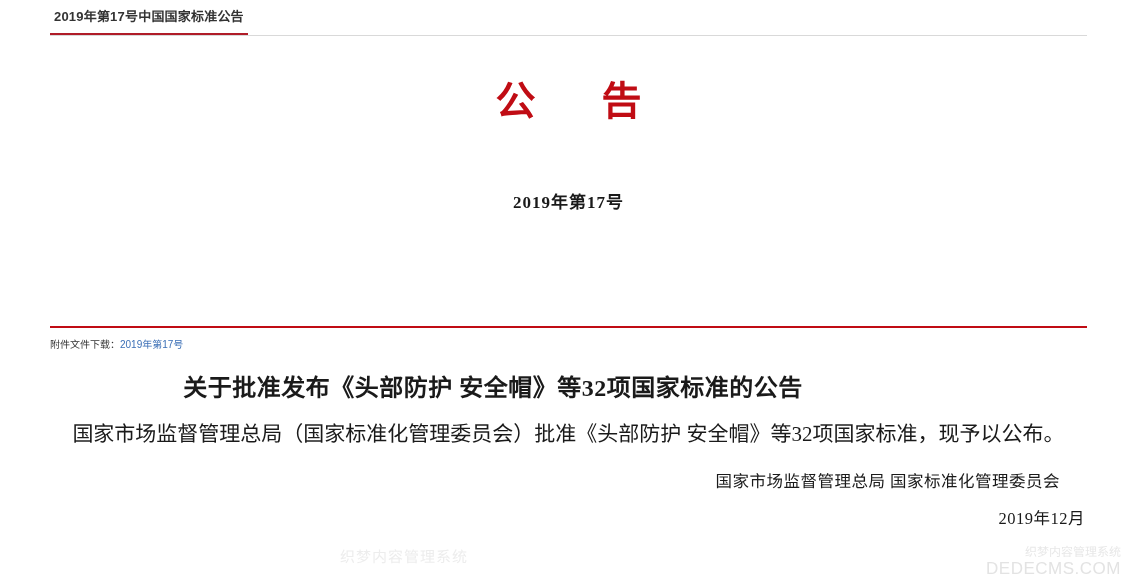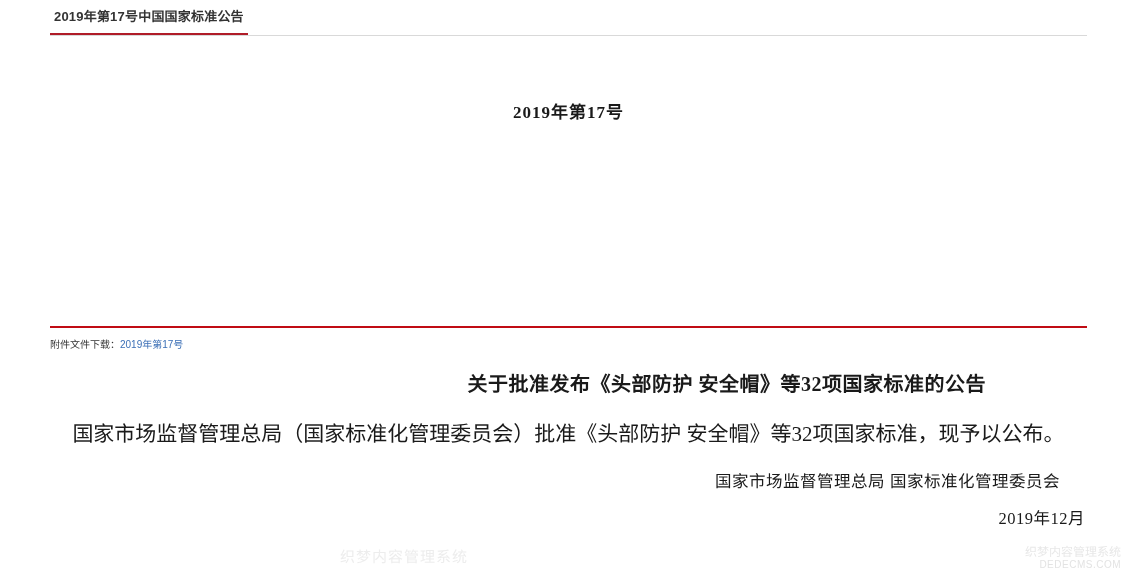--- a/index.html
+++ b/index.html
@@ -112,24 +112,24 @@
     color: #3b6fb6;
     text-decoration: none;
     cursor: pointer;
   }
 
   .announce-title {
     position: absolute;
     left: 0;
     top: 368px;
     width: 986px;
-    text-align: right;
-    font-family: "Liberation Serif", "DejaVu Serif", serif;
-    font-weight: bold;
-    font-size: 20px;
+    text-align: center;
+    font-family: "Liberation Serif", "DejaVu Serif", serif;
+    font-weight: bold;
+    font-size: 24px;
     color: #1a1a1a;
     letter-spacing: 0.5px;
   }
 
   .announce-body {
     position: absolute;
     left: 50px;
     top: 416px;
     width: 1037px;
     text-align: center;
@@ -138,21 +138,21 @@
     color: #1a1a1a;
     line-height: 1.8;
   }
 
   .signature {
     position: absolute;
     left: 50px;
     top: 468px;
     width: 1010px;
     text-align: right;
-    font-family: Liberation Sans, sans-serif;
+    font-family: Liberation Serif, serif;
     font-size: 16.5px;
     color: #1a1a1a;
     letter-spacing: 0.5px;
   }
 
   .sign-date {
     position: absolute;
     left: 50px;
     top: 505px;
     width: 1035px;
@@ -183,38 +183,39 @@
     font-size: 12px;
     color: #e8e8e8;
     white-space: nowrap;
     user-select: none;
   }
   .wm-right-2 {
     position: absolute;
     right: 16px;
     top: 559px;
     font-family: "Liberation Sans", "DejaVu Sans", sans-serif;
-    font-size: 10px;
+    font-size: 17px;
     color: #e3e3e3;
     letter-spacing: 0.5px;
     white-space: nowrap;
     user-select: none;
   }
 </style>
 </head>
 <body>
 
 <div class="topbar">
   <div class="topbar-tab">2019年第17号中国国家标准公告</div>
   <div class="topbar-rule"></div>
 </div>
 
 <div class="doc">
 
 
+  <div class="title-sub">公    告</div>
 
   <div class="issue-no">2019年第17号</div>
 
 </div>
 
 <div class="red-rule"></div>
 
 <div class="attach">
   <span>附件文件下载：</span><span class="attach-link">2019年第17号</span>
 </div>

